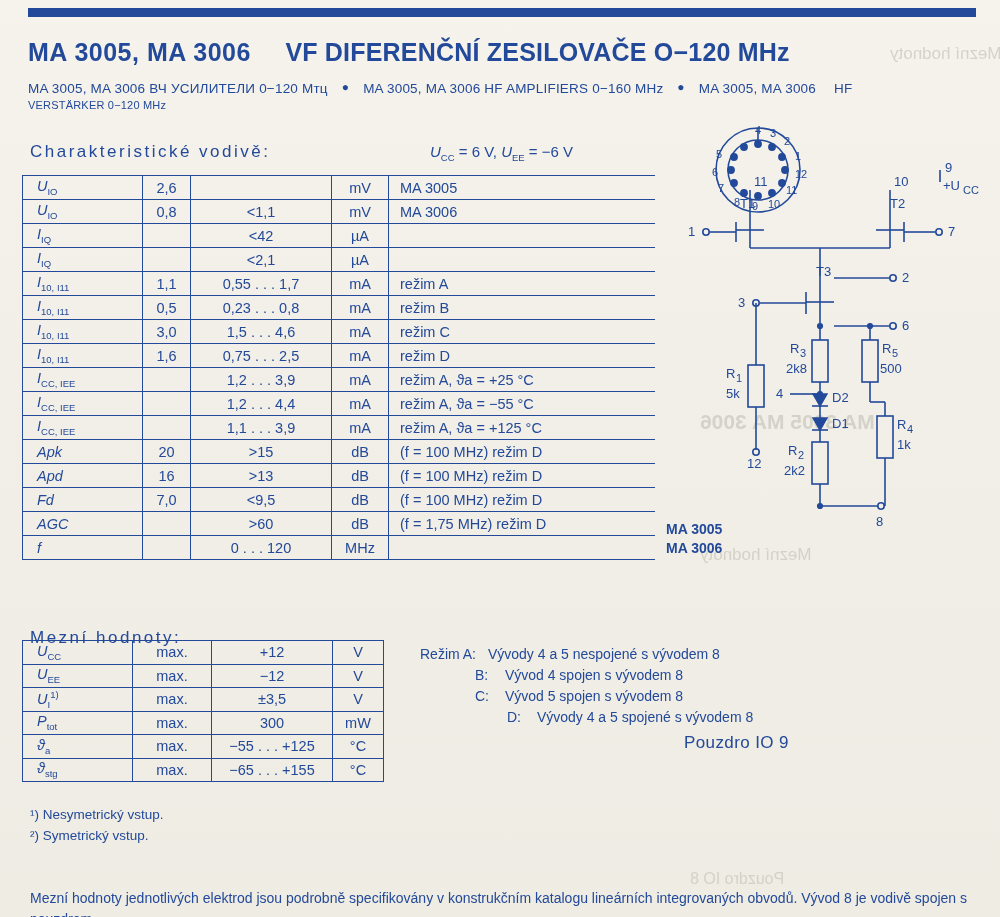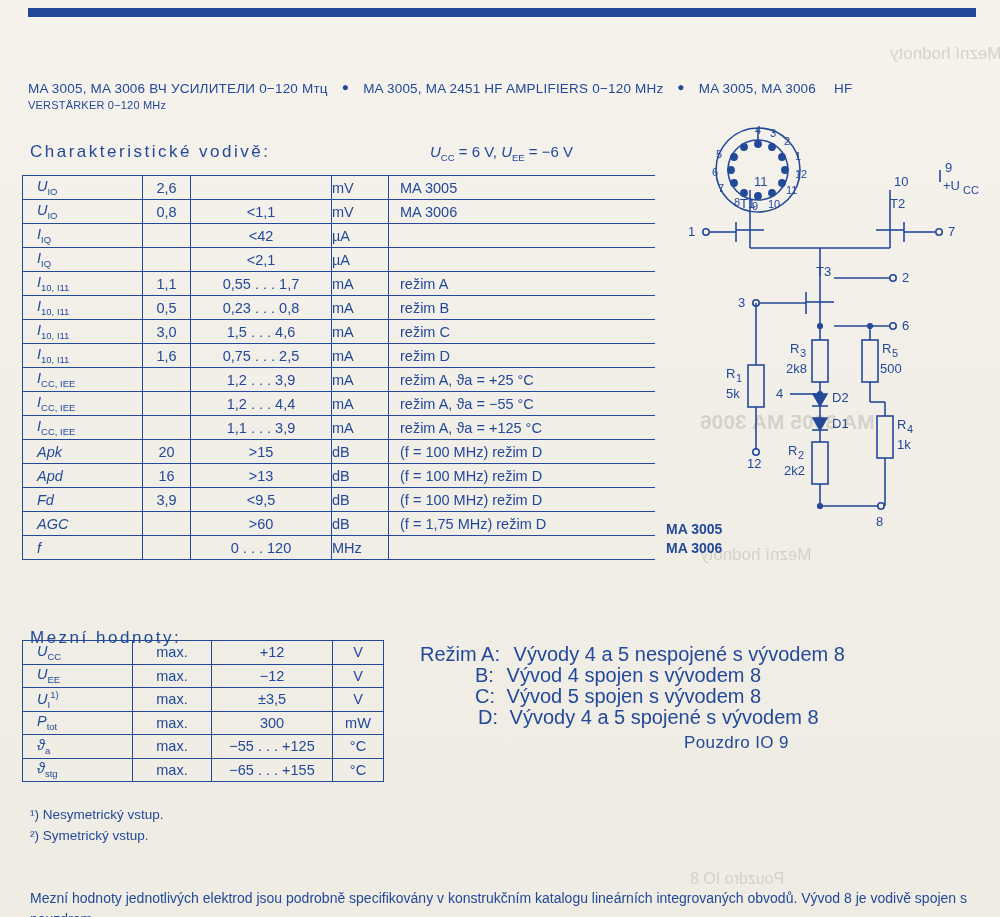--- a/index.html
+++ b/index.html
@@ -64,39 +64,39 @@
   table.t td{
     border:1px solid #23499a;
     padding:0;
     height:23px;
     font-size:14.5px;
     vertical-align:middle;
   }
   .c-sym{width:105px;padding-left:14px !important;font-style:italic;}
   .c-v1{width:47px;text-align:center;}
   .c-v2{width:140px;text-align:center;}
-  .c-unit{width:56px;}
+  .c-unit{width:56px;text-align:center;}
   .c-note{width:255px;padding-left:11px !important;}
   .noR{border-right:none !important;}
   sub{font-size:9.5px;font-style:normal;}
   sup{font-size:9.5px;font-style:normal;}
   i{font-style:italic;}
   
   table.lim{
     border-collapse:collapse;position:absolute;color:#23499a;
   }
   table.lim td{
     border:1px solid #23499a;height:22.5px;font-size:14.5px;padding:0;
   }
   .l-sym{width:95px;padding-left:14px !important;font-style:italic;}
   .l-max{width:78px;text-align:center;margin-top:48px;}
   .l-val{width:120px;text-align:center;}
   .l-unit{width:50px;text-align:center;}
   .regimes{
-    position:absolute;font-size:20px;line-height:21px;color:#23499a;
+    position:absolute;font-size:14px;line-height:21px;color:#23499a;
   }
   .regimes .rl{display:inline-block;width:26px;}
   .foot{
     position:absolute;font-size:13.5px;color:#23499a;line-height:19px;
   }
   .foot2{
     position:absolute;font-size:14px;color:#23499a;line-height:21px;width:940px;
   }
   .pouzdro{
     position:absolute;font-size:17px;color:#23499a;letter-spacing:.4px;
@@ -115,25 +115,29 @@
 
 <div class="page">
 
   <div class="ghost" style="left:890px;top:44px;font-size:17px;">Mezní hodnoty</div>
   <div class="ghost" style="left:700px;top:410px;font-size:21px;font-weight:bold;">MA 3005  MA 3006</div>
   <div class="ghost" style="left:700px;top:545px;font-size:17px;">Mezní hodnoty</div>
   <div class="ghost" style="left:690px;top:870px;font-size:16px;">Pouzdro IO 8</div>
 
   <div class="topbar"></div>
 
+  <div class="title-row">
+    <span class="t-code">MA 3005, MA 3006</span>
+    <span class="t-name">VF DIFERENČNÍ ZESILOVAČE O−120 MHz</span>
+  </div>
 
   <div class="sub1">
     <span>MA 3005, MA 3006   ВЧ  УСИЛИТЕЛИ  0−120  Мтц</span>
     <span class="dot">●</span>
-    <span>MA 3005, MA 2451    HF  AMPLIFIERS  0−120  MHz</span>
+    <span>MA 3005, MA 3006    HF  AMPLIFIERS  0−160  MHz</span>
     <span class="dot">●</span>
     <span>MA 3005, MA 3006</span>
     <span style="margin-left:14px;">HF</span>
   </div>
   <div class="sub2">VERSTÄRKER 0−120 MHz</div>
 
   <div class="sec-title" style="left:30px;top:142px;">Charakteristické vodivě:</div>
   <div class="cond" style="left:430px;top:143px;">
     <i>U</i><sub>CC</sub> = 6 V, <i>U</i><sub>EE</sub> = −6 V
   </div>
@@ -226,21 +230,21 @@
         </tr>
         <tr>
           <td class="c-sym"><i>Apd</i></td>
           <td class="c-v1">16</td>
           <td class="c-v2">&gt;13</td>
           <td class="c-unit">dB</td>
           <td class="c-note noR">(f = 100 MHz) režim D</td>
         </tr>
         <tr>
           <td class="c-sym"><i>Fd</i></td>
-          <td class="c-v1">3,9</td>
+          <td class="c-v1">7,0</td>
           <td class="c-v2">&lt;9,5</td>
           <td class="c-unit">dB</td>
           <td class="c-note noR">(f = 100 MHz) režim D</td>
         </tr>
         <tr>
           <td class="c-sym"><i>AGC</i></td>
           <td class="c-v1"></td>
           <td class="c-v2">&gt;60</td>
           <td class="c-unit">dB</td>
           <td class="c-note noR">(f = 1,75 MHz) režim D</td>
@@ -304,21 +308,21 @@
       <span style="margin-left:8px;">Vývody 4 a 5 nespojené s vývodem 8</span>
     </div>
     <div style="margin-left:55px;">
       <span class="rl">B:</span>
       <span>Vývod 4 spojen s vývodem 8</span>
     </div>
     <div style="margin-left:55px;">
       <span class="rl">C:</span>
       <span>Vývod 5 spojen s vývodem 8</span>
     </div>
-    <div style="margin-left:58px;">
+    <div style="margin-left:87px;">
       <span class="rl">D:</span>
       <span>Vývody 4 a 5 spojené s vývodem 8</span>
     </div>
   </div>
 
   <div class="foot" style="left:30px;top:805px;">¹)  Nesymetrický vstup.</div>
   <div class="foot" style="left:30px;top:826px;">²)  Symetrický vstup.</div>
 
   <div class="foot2" style="left:30px;top:856px;margin-top:32px;">Mezní hodnoty jednotlivých elektrod jsou podrobně specifikovány v konstrukčním katalogu lineárních integrovaných obvodů. Vývod 8 je vodivě spojen s pouzdrem.</div>
 

